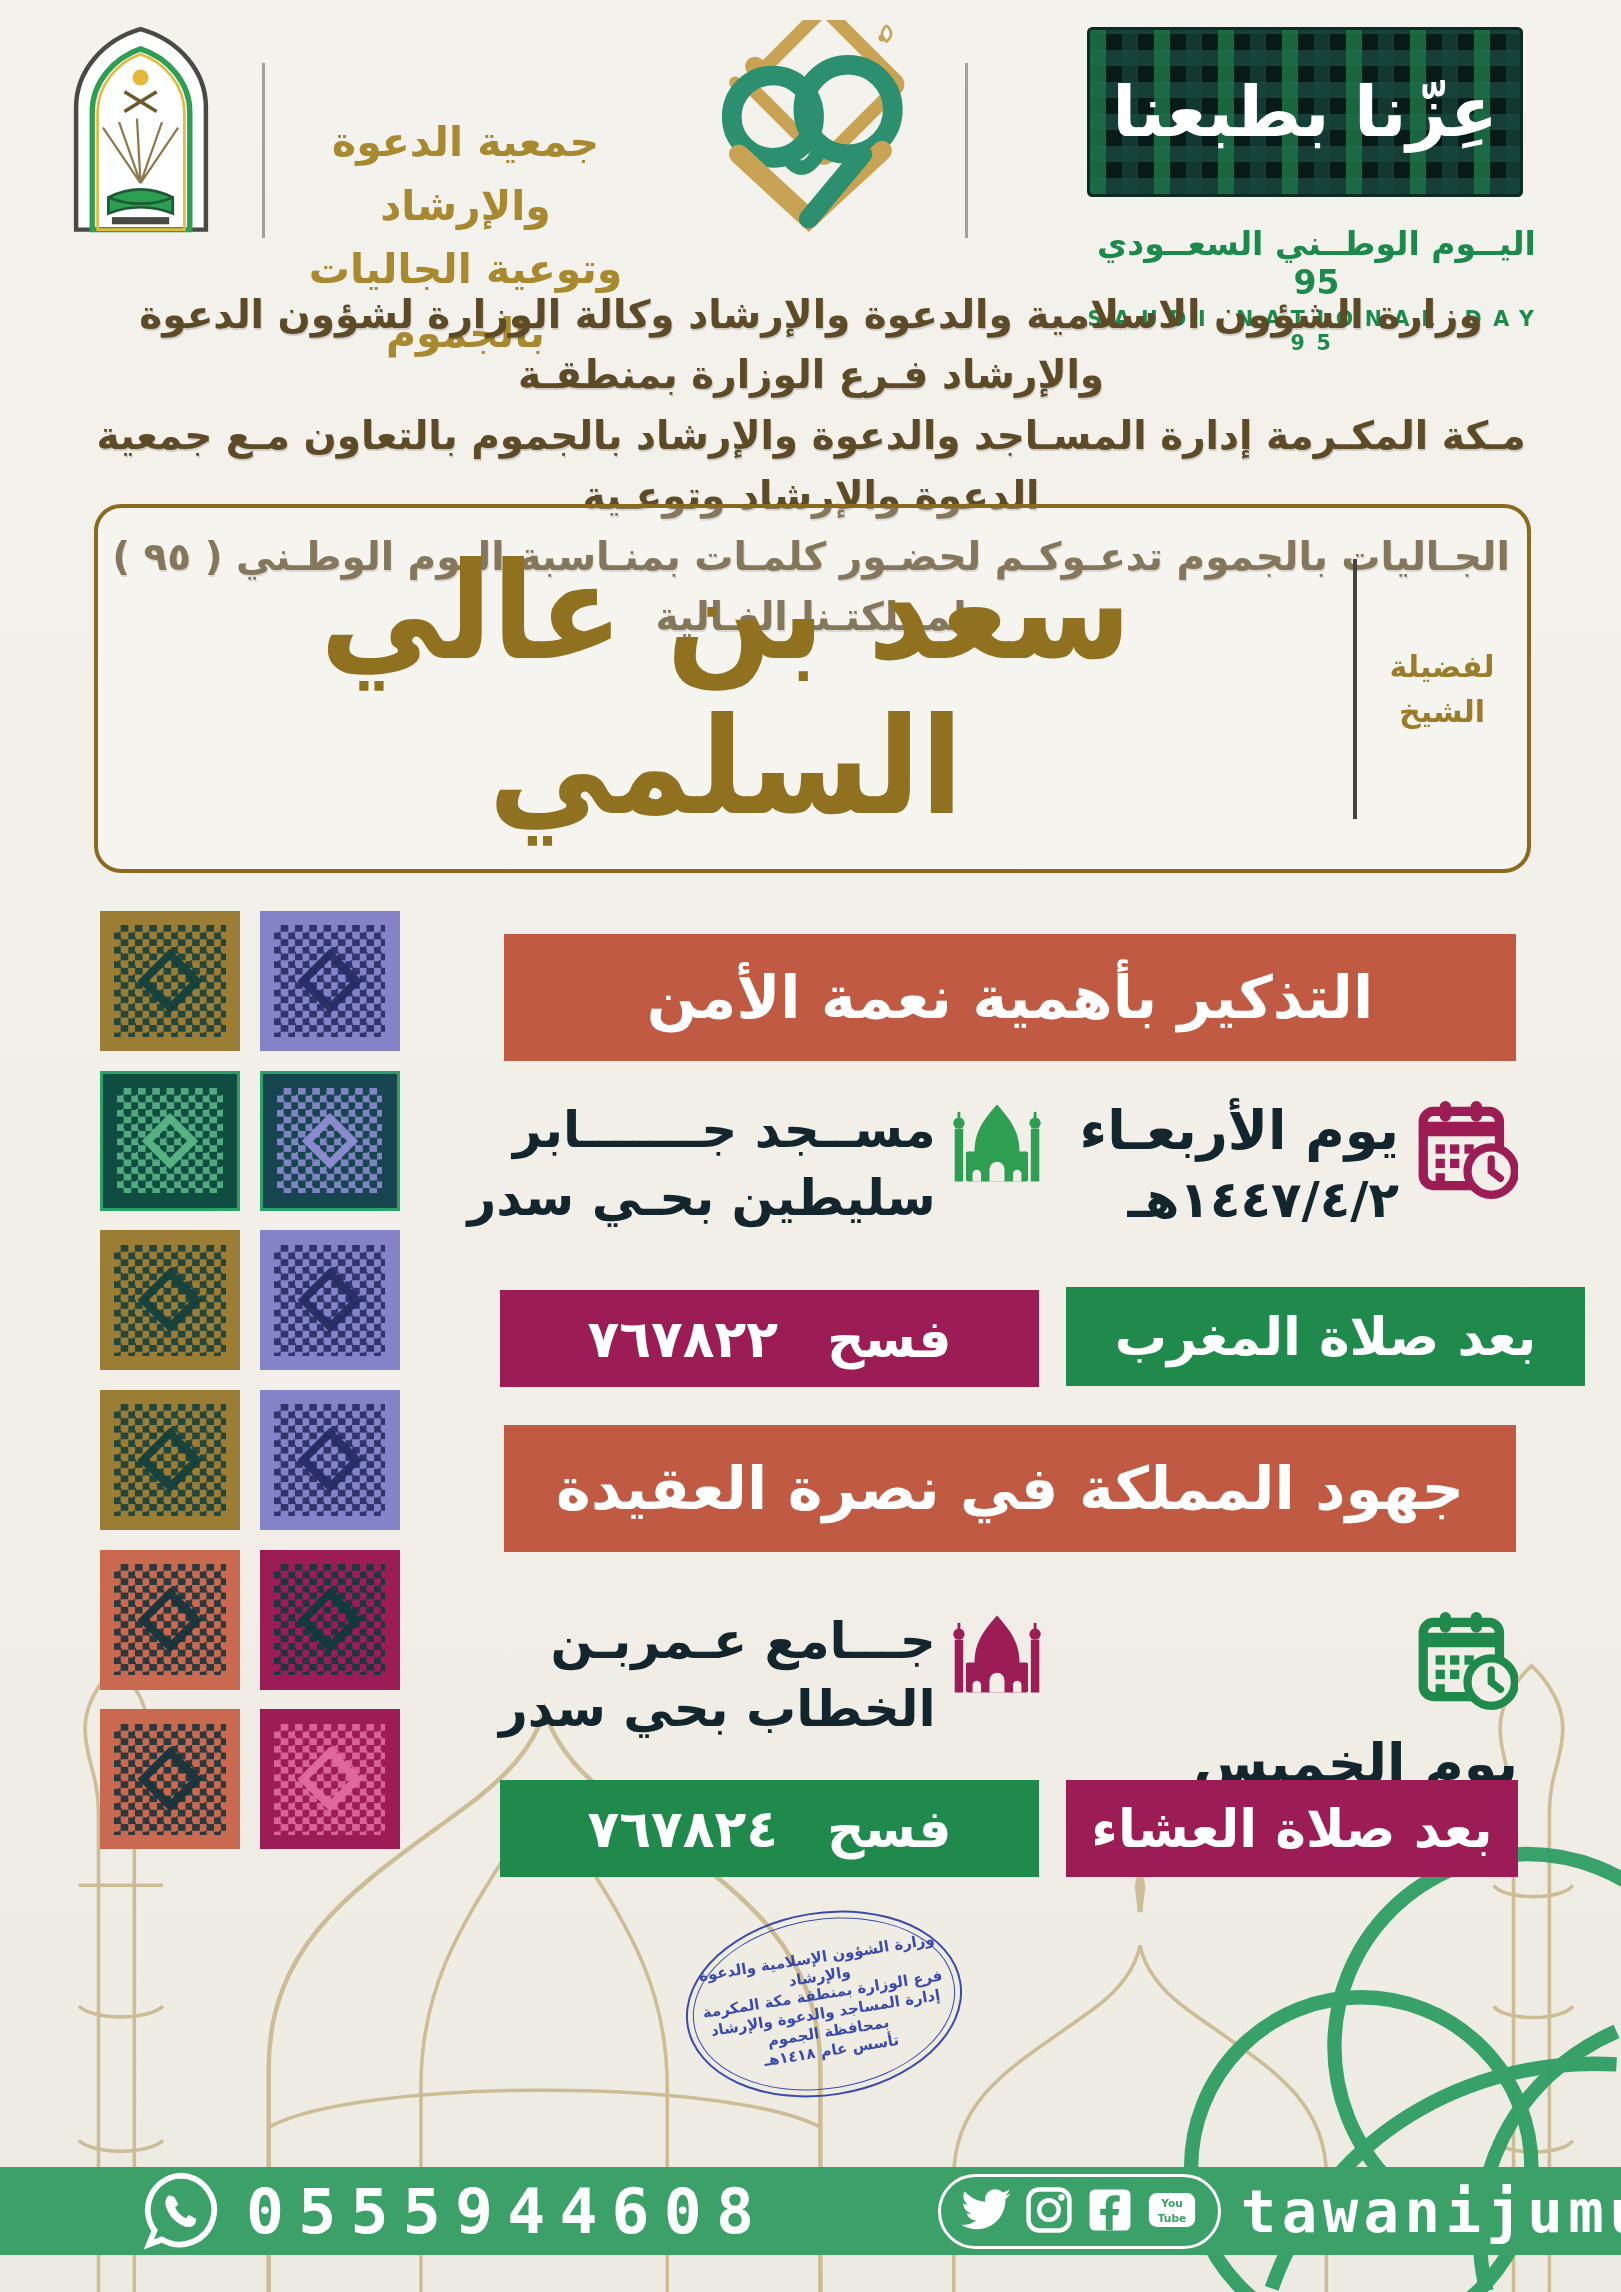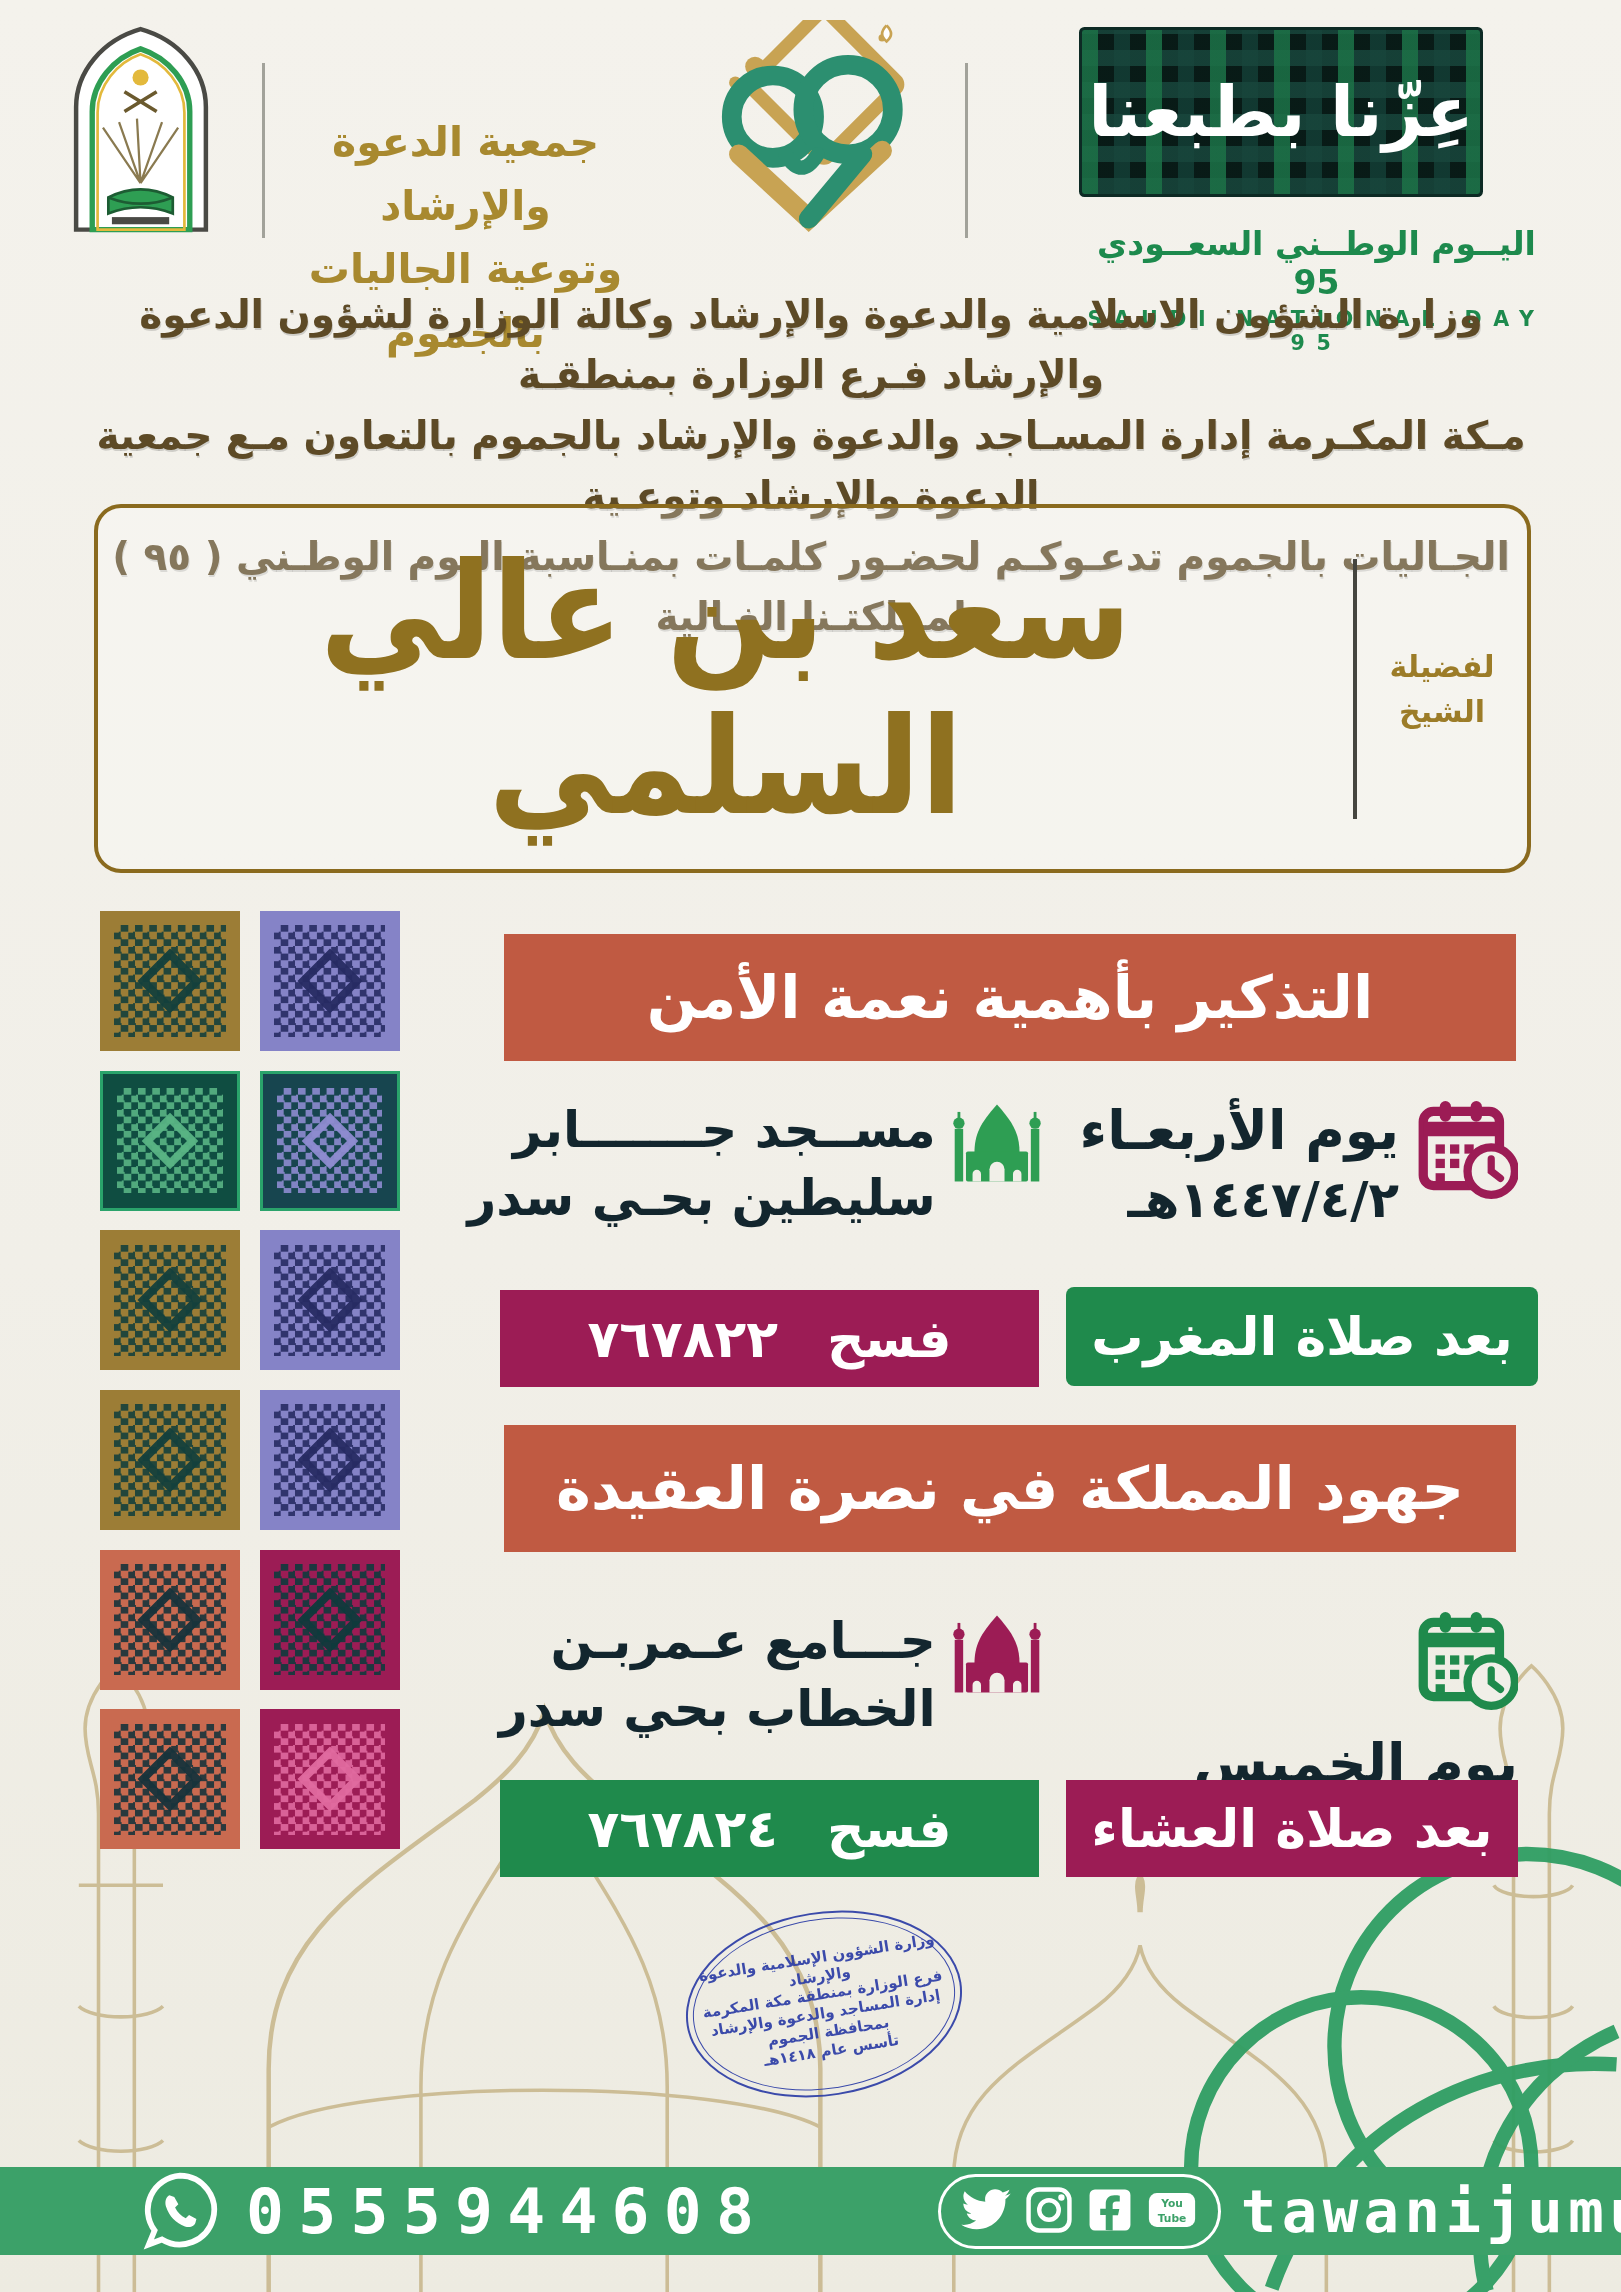--- a/index.html
+++ b/index.html
@@ -6,27 +6,27 @@
   *{box-sizing:border-box;font-family:"DejaVu Sans",sans-serif;}
   .poster{position:relative;width:1621px;height:2293px;overflow:hidden;
     background:linear-gradient(180deg,#f4f2ec 0%,#f1efe8 55%,#edebe1 100%);}
   
   .hdr-divider{position:absolute;width:2.7px;background:#a2a29a;}
   .ministry-logo{position:absolute;left:49px;top:22.4px;}
   .assoc-callig{position:absolute;left:273px;top:63px;width:385px;text-align:center;
     color:#a8892f;font-weight:bold;font-size:41px;line-height:1.55;margin-top:48px;}
   .heart-logo{position:absolute;left:703px;top:19.7px;}
   .nd-logo{position:absolute;left:1079px;top:27px;width:475px;text-align:center;}
-  .nd-box{width:404px;height:170px;border:3.6px solid #0d2a24;border-radius:5.4px;
+  .nd-box{width:436px;height:170px;border:3.6px solid #0d2a24;border-radius:5.4px;
     display:flex;align-items:center;justify-content:center;
     background-color:#0c221e;
     background-image:
       repeating-linear-gradient(90deg,rgba(31,138,77,.55) 0 16px,transparent 16px 64px),
       repeating-linear-gradient(0deg,rgba(24,70,60,.85) 0 16px,transparent 16px 32px),
-      repeating-linear-gradient(90deg,rgba(18,59,51,.9) 0 16px,rgba(8,26,22,.9) 16px 32px);}
+      repeating-linear-gradient(90deg,rgba(18,59,51,.9) 0 16px,rgba(8,26,22,.9) 16px 32px); margin-left: 8px;}
   .nd-title{color:#fff;font-size:70px;font-weight:bold;direction:rtl;}
   .nd-sub-ar{margin-top:27px;color:#1d8a4d;font-size:33px;font-weight:bold;direction:rtl;}
   .nd-sub-en{margin-top:5.4px;color:#1d8a4d;font-size:20.6px;font-weight:bold;letter-spacing:11.6px;}
   
   .intro{position:absolute;left:63px;top:285px;width:1496px;direction:rtl;text-align:center;
     color:#5d4a26;font-size:39px;font-weight:bold;line-height:1.55;
     text-shadow:0.9px 1.8px 0 rgba(0,0,0,.15);}
   
   .frame{position:absolute;left:94px;top:504px;width:1437px;height:369px;
     border:4.5px solid #8a6a1e;border-radius:27px;display:flex;flex-direction:row-reverse;
@@ -212,21 +212,21 @@
         </g>
         <circle cx="74" cy="72" r="23" fill="#f1efe8" stroke="currentColor" stroke-width="8"></circle>
         <path d="M74 60 v12 l9 7" fill="none" stroke="currentColor" stroke-width="7" stroke-linecap="round"></path>
       </svg>
     </span>
     <div class="txt">
       <div class="day-txt">يوم الأربعـاء</div>
       <div class="date-txt">١٤٤٧/٤/٢هـ</div>
     </div>
   </div>
-  <div class="bar bar-green prayer" style="left:1066px;top:1287px;width:472px;height:99px;border-radius:8px;">
+  <div class="bar bar-green prayer" style="left:1066px;top:1287px;width:519px;height:99px;">
     <span>بعد صلاة المغرب</span>
   </div>
 
   <div class="venue" style="top:1097px;">
     <span class="icon-wrap" style="color:#2e9e53;">
       <svg width="94" height="90" viewBox="0 0 100 92">
         <rect x="5" y="32" width="9" height="56" fill="currentColor"></rect>
           <circle cx="9.5" cy="26" r="6" fill="currentColor"></circle>
           <path d="M9.5 14 v8" stroke="currentColor" stroke-width="3"></path>
         <rect x="86" y="32" width="9" height="56" fill="currentColor"></rect>

